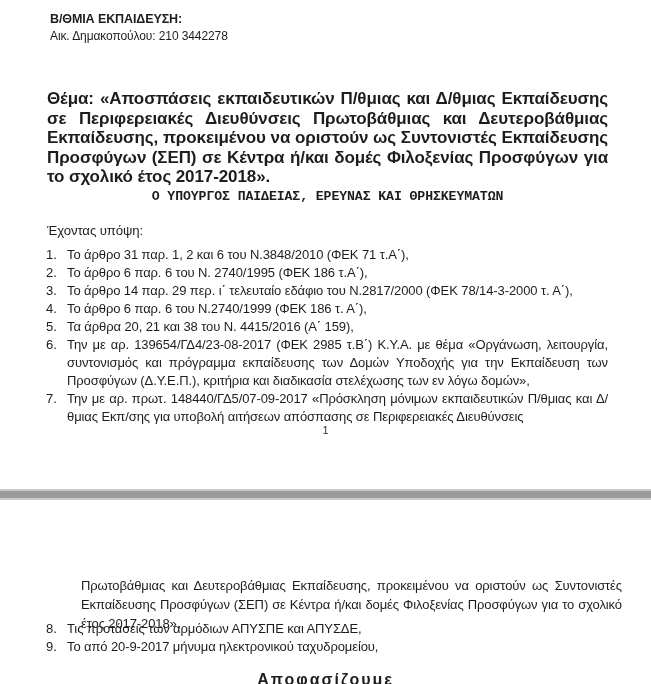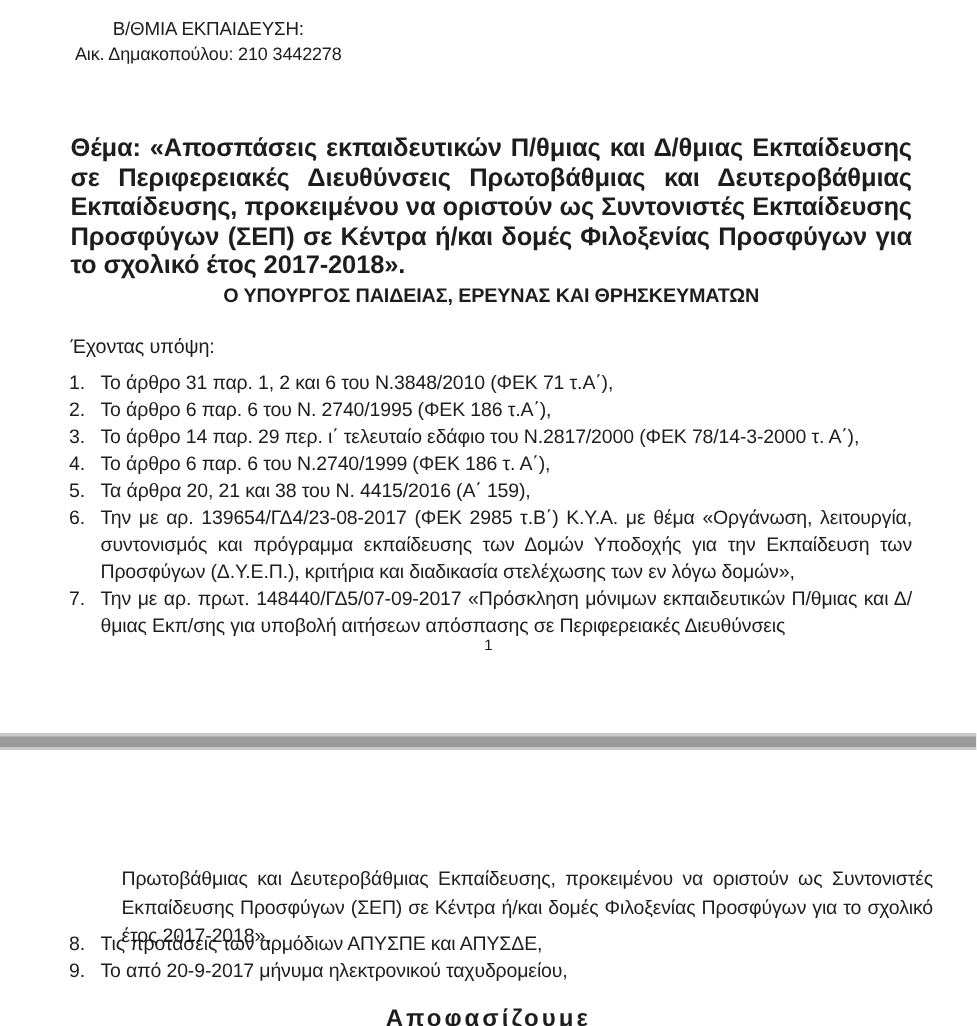--- a/index.html
+++ b/index.html
@@ -18,43 +18,43 @@
     letter-spacing: -0.1px;
   }
   .contact {
     position: absolute;
     left: 50px;
     top: 11px;
     font-size: 12px;
     line-height: 16.5px;
   }
   .contact .dept {
-    font-weight: normal;
+    font-weight: bold;
     font-size: 12.5px;
-    text-align: center;
   }
   .subject {
     position: absolute;
     left: 47px;
     top: 89px;
     width: 561px;
     margin: 0;
     font-weight: bold;
     font-size: 17px;
     line-height: 19.5px;
     text-align: justify;
   }
   .minister {
     position: absolute;
     left: 47px;
     top: 189px;
     width: 561px;
     text-align: center;
     font-weight: bold;
     font-size: 13.2px;
+    font-family: Liberation Mono, monospace;
   }
   .having {
     position: absolute;
     left: 47px;
     top: 223px;
     font-size: 13.2px;
   }
   .list {
     position: absolute;
     left: 46px;

